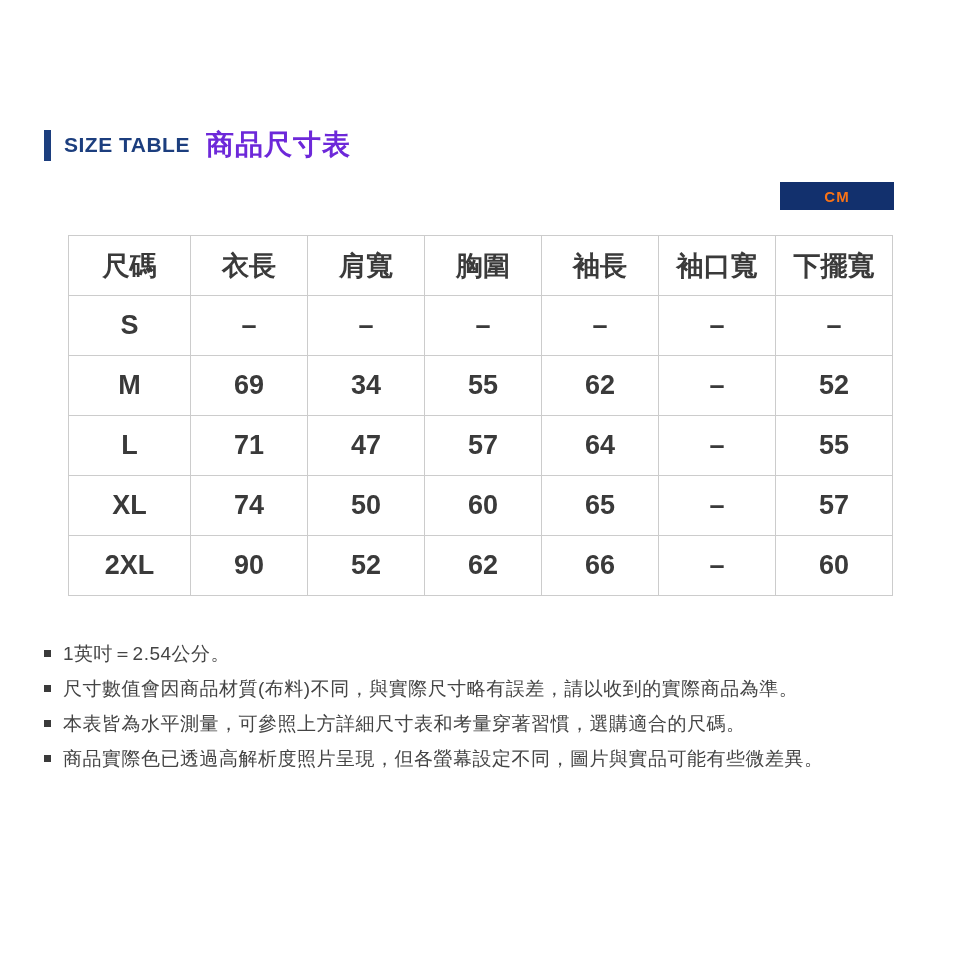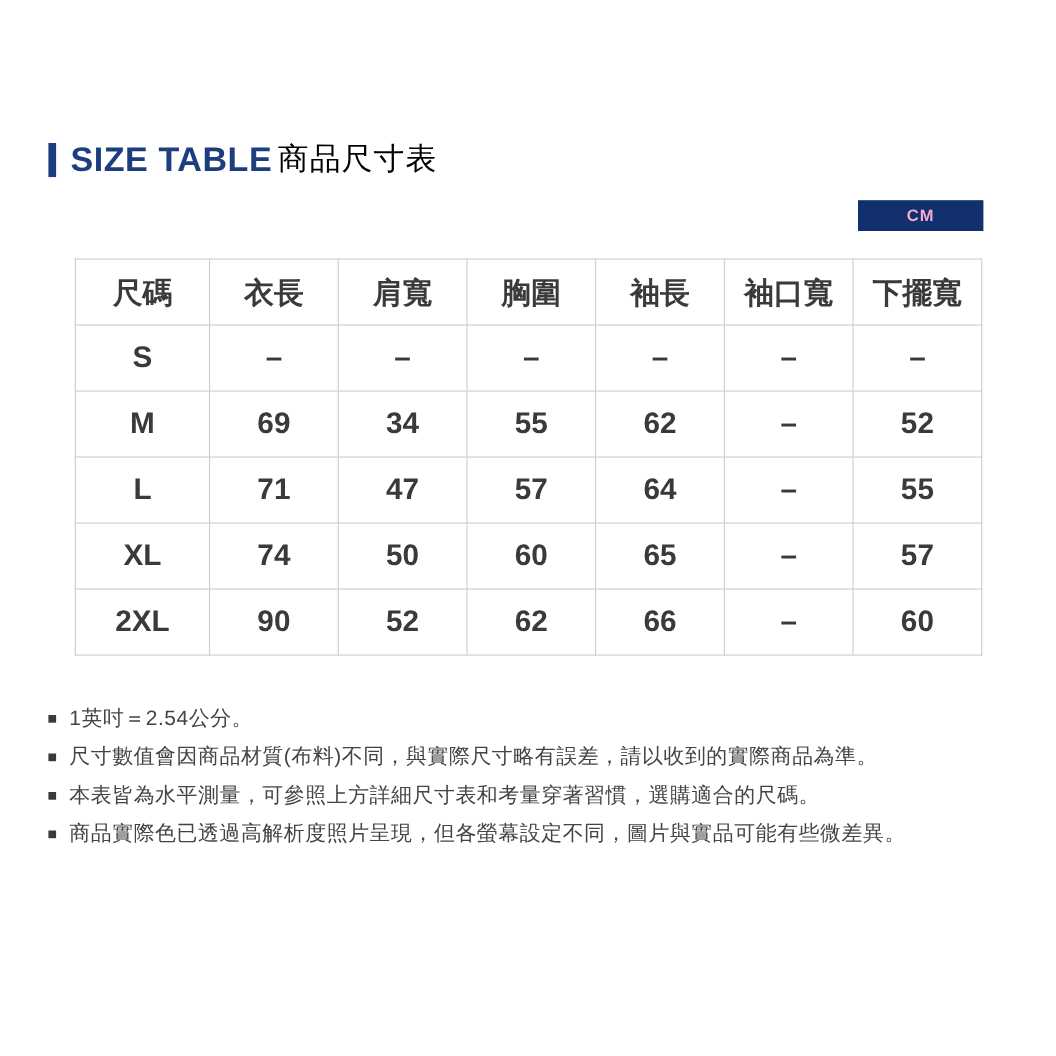--- a/index.html
+++ b/index.html
@@ -24,42 +24,42 @@
     display: flex;
     align-items: center;
   }
   .title-bar {
     width: 7px;
     height: 31px;
     background: #1c3e7e;
     margin-right: 13px;
   }
   .title-en {
-    font-size: 31px;
+    font-size: 21px;
     font-weight: bold;
     color: #1c3e7e;
     letter-spacing: 0.5px;
   }
   .title-zh {
     font-size: 28px;
-    font-weight: normal;
-    color: #000000;
-    margin-left: 5px;
+    font-weight: bold;
+    color: #6d28d9;
+    margin-left: 16px;
     letter-spacing: 1px;
   }
 
   
   .cm-badge {
     position: absolute;
     left: 780px;
     top: 182px;
     width: 114px;
     height: 28px;
     background: #12306d;
-    color: #f9a8d4;
+    color: #f97316;
     font-size: 15px;
     font-weight: bold;
     letter-spacing: 1px;
     display: flex;
     align-items: center;
     justify-content: center;
   }
 
   
   table.size-table {

